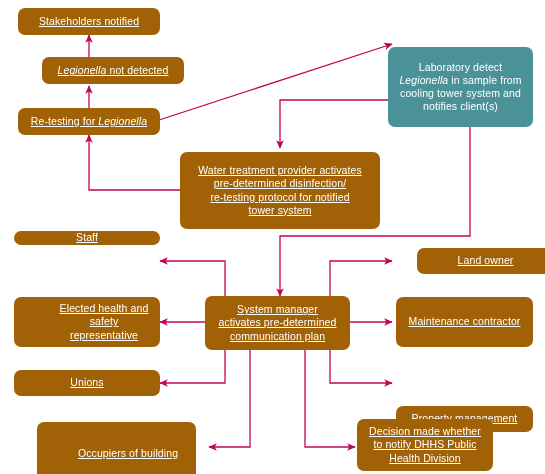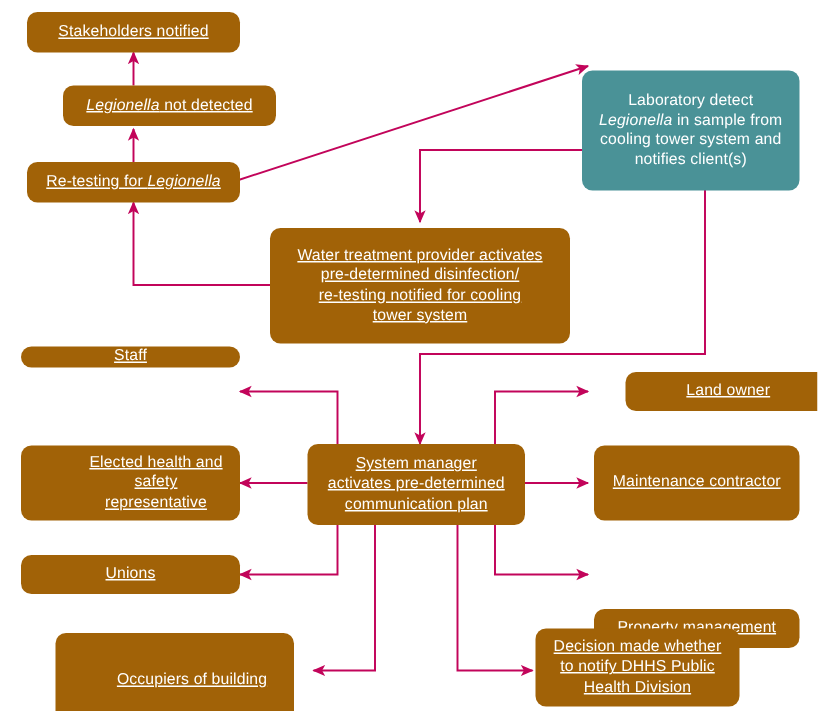--- a/index.html
+++ b/index.html
@@ -102,21 +102,21 @@
       <i>Legionella</i><span> in sample from</span><br>
       <span>cooling tower system and</span><br>
       <span>notifies client(s)</span>
     </span>
   </div>
 
   <div class="node blue" style="left:180px; top:152px; width:200px; height:77px;">
     <span>
       <span>Water treatment provider activates</span><br>
       <span>pre-determined disinfection/</span><br>
-      <span>re-testing notified for cooling</span><br>
+      <span>re-testing protocol for notified</span><br>
       <span>tower system</span>
     </span>
   </div>
 
   <div class="node blue" style="left:205px; top:296px; width:145px; height:54px;">
     <span>
       <span>System manager</span><br>
       <span>activates pre-determined</span><br>
       <span>communication plan</span>
     </span>

